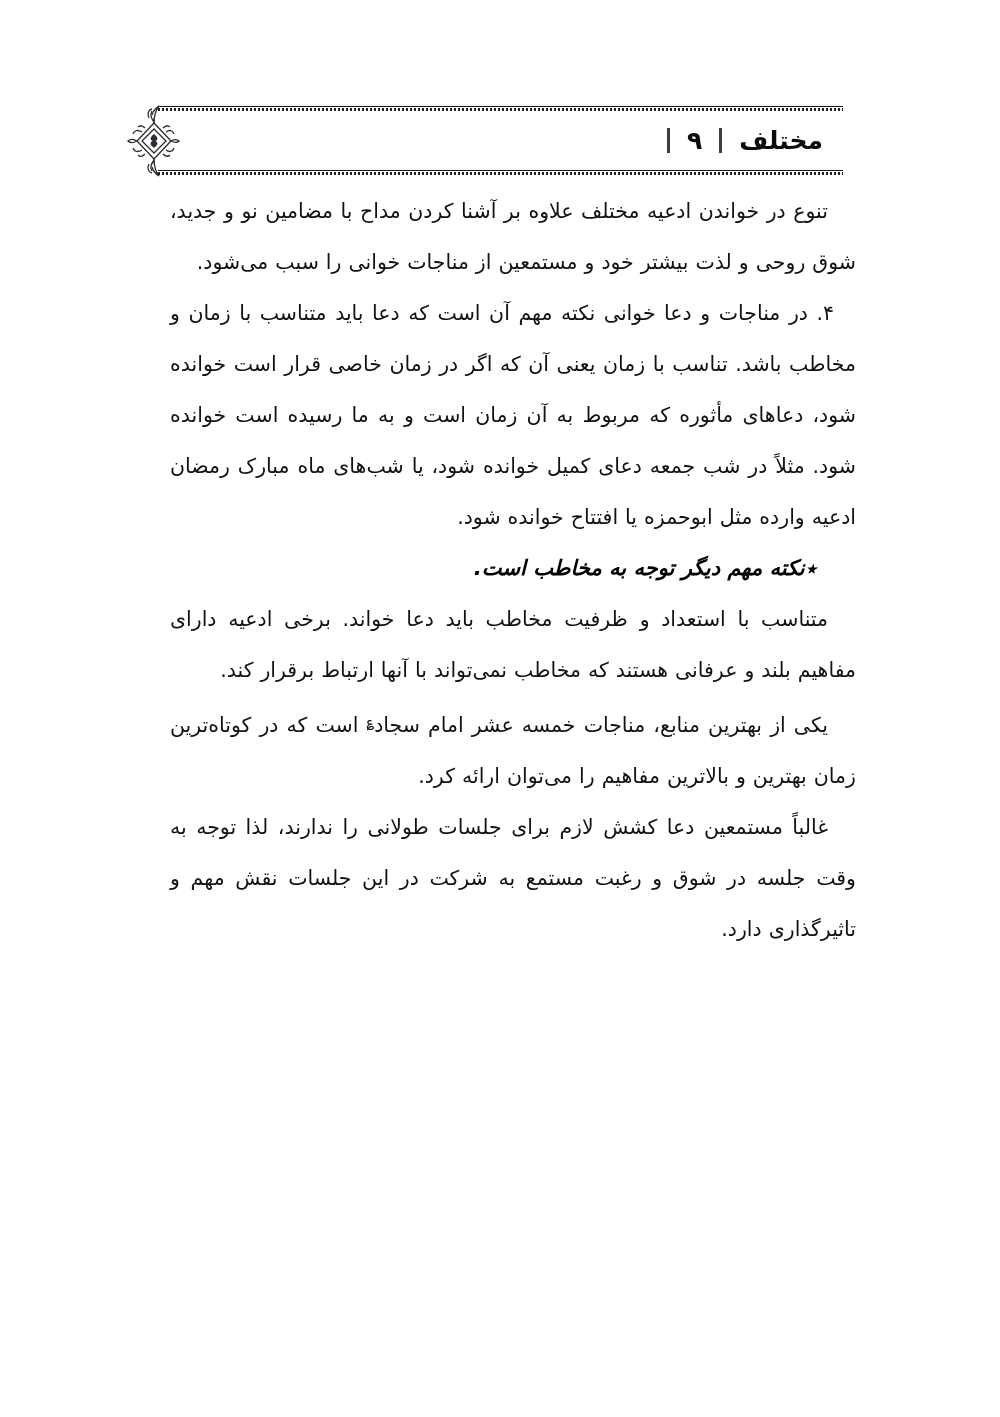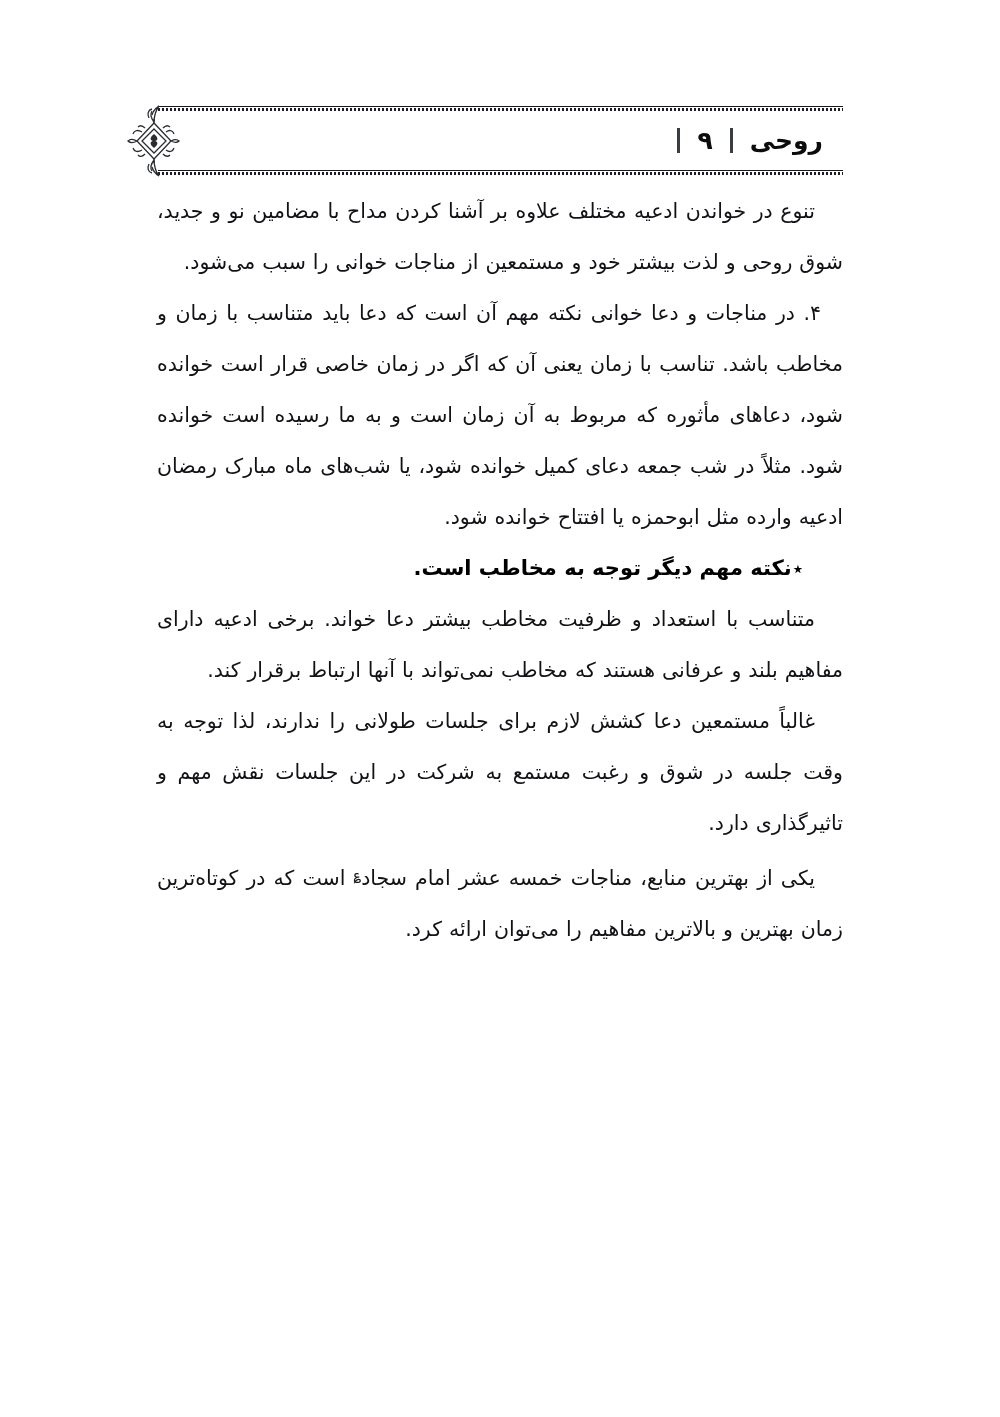--- a/index.html
+++ b/index.html
@@ -101,21 +101,21 @@
     font-size: 25px;
     font-weight: 700;
     line-height: 1;
     color: #0b0c0e;
   }
 
   
   .content {
     position: absolute;
     top: 186px;
-    right: 157px;
+    right: 144px;
     width: 686px;
     direction: rtl;
     text-align: justify;
     text-justify: inter-word;
   }
 
   p.para {
     margin: 0;
     font-family: "DejaVu Sans", "Liberation Sans", sans-serif;
     font-size: 20.5px;
@@ -135,20 +135,21 @@
   p.heading {
     margin: 0;
     font-family: "DejaVu Sans", "Liberation Sans", sans-serif;
     font-size: 21px;
     font-weight: 700;
     line-height: 51px;
     color: #000000;
     text-align: right;
     text-indent: 40px;
     letter-spacing: 0.2px;
+    font-style: italic;
   }
   p.heading .star {
     font-weight: 700;
     font-size: 19px;
     padding-left: 1px;
   }
 
   .honorific {
     font-size: 13px;
     vertical-align: 6px;
@@ -206,41 +207,41 @@
         </g>
         <g fill="#2a2c31">
           <circle cx="29" cy="43" r="1.6"></circle>
           <circle cx="29" cy="22" r="1"></circle>
           <circle cx="29" cy="64" r="1"></circle>
         </g>
       </svg>
     </div>
 
     <div class="header-label">
-      <span class="header-title">روحی</span>
+      <span class="header-title">مختلف</span>
       <span class="header-sep"></span>
       <span class="header-pageno">۹</span>
       <span class="header-sep"></span>
     </div>
   </div>
 
   <div class="content">
 
     <p class="para">تنوع در خواندن ادعیه مختلف علاوه بر آشنا کردن مداح با مضامین نو و جدید، شوق روحی و لذت بیشتر خود و مستمعین از مناجات خوانی را سبب می‌شود.</p>
 
     <p class="para numbered">۴. در مناجات و دعا خوانی نکته مهم آن است که دعا باید متناسب با زمان و مخاطب باشد. تناسب با زمان یعنی آن که اگر در زمان خاصی قرار است خوانده شود، دعاهای مأثوره که مربوط به آن زمان است و به ما رسیده است خوانده شود. مثلاً در شب جمعه دعای کمیل خوانده شود، یا شب‌های ماه مبارک رمضان ادعیه وارده مثل ابوحمزه یا افتتاح خوانده شود.</p>
 
     <p class="heading">
       <span class="star">٭</span><span>نکته مهم دیگر توجه به مخاطب است.</span>
     </p>
 
-    <p class="para">متناسب با استعداد و ظرفیت مخاطب بیشتر دعا خواند. برخی ادعیه دارای مفاهیم بلند و عرفانی هستند که مخاطب نمی‌تواند با آنها ارتباط برقرار کند.</p>
-
-
-    <p class="para">غالباً مستمعین دعا کشش لازم برای جلسات طولانی را ندارند، لذا توجه به وقت جلسه در شوق و رغبت مستمع به شرکت در این جلسات نقش مهم و تاثیرگذاری دارد.</p>
+    <p class="para">متناسب با استعداد و ظرفیت مخاطب باید دعا خواند. برخی ادعیه دارای مفاهیم بلند و عرفانی هستند که مخاطب نمی‌تواند با آنها ارتباط برقرار کند.</p>
+
 
     <p class="para">
       <span>یکی از بهترین منابع، مناجات خمسه عشر امام سجاد</span><span class="honorific">؏</span><span> است که در کوتاه‌ترین زمان بهترین و بالاترین مفاهیم را می‌توان ارائه کرد.</span>
     </p>
 
+    <p class="para">غالباً مستمعین دعا کشش لازم برای جلسات طولانی را ندارند، لذا توجه به وقت جلسه در شوق و رغبت مستمع به شرکت در این جلسات نقش مهم و تاثیرگذاری دارد.</p>
+
 
   </div>
 </div>
 
 </body></html>

